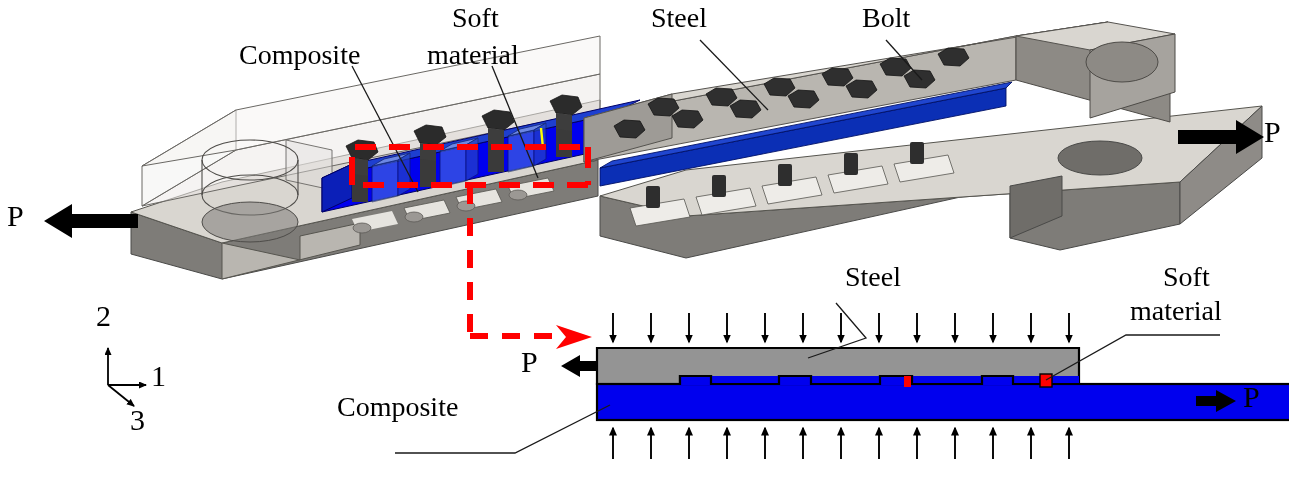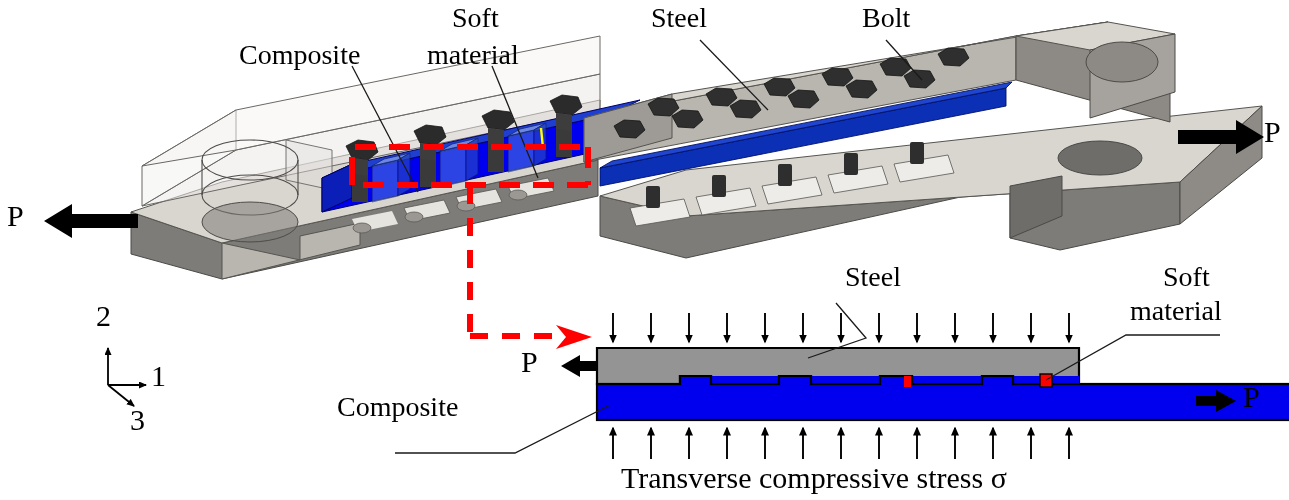--- a/index.html
+++ b/index.html
@@ -319,15 +319,14 @@
 <div class="lbl t-28" style="left:845px;top:262px;">Steel</div>
 
 <div class="lbl t-28" style="left:1163px;top:262px;">Soft</div>
 <div class="lbl t-28" style="left:1130px;top:296px;">material</div>
 
 <div class="lbl t-28" style="left:337px;top:392px;">Composite</div>
 
 <div class="lbl t-30" style="left:521px;top:346px;">P</div>
 <div class="lbl t-30" style="left:1243px;top:381px;">P</div>
 
-<div class="lbl t-30" style="left:621px;top:462px;">Transverse compressive stress σ</div>
 
 </div>
 
 </body></html>

